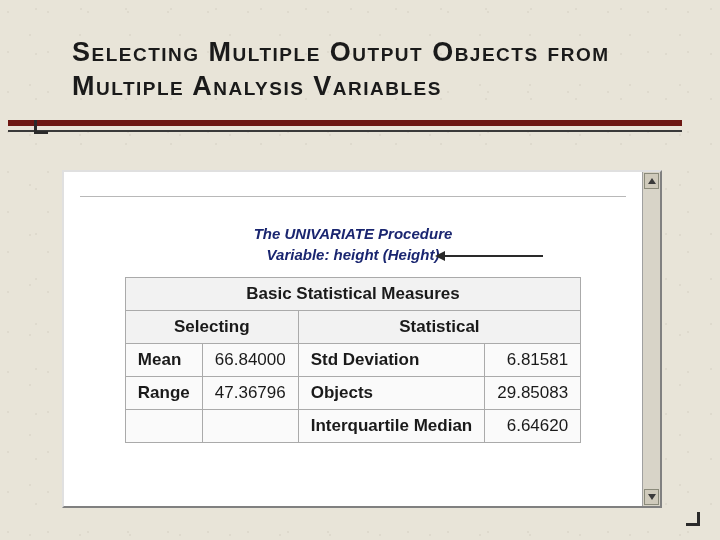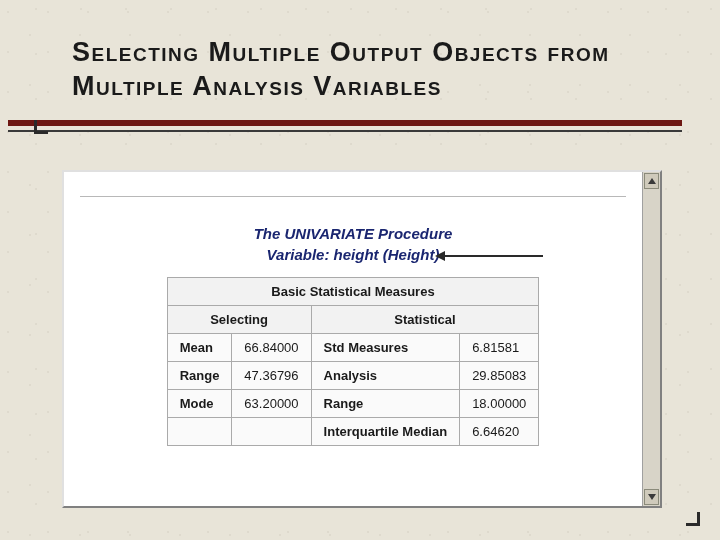--- a/index.html
+++ b/index.html
@@ -123,41 +123,41 @@
     position: absolute;
     left: -8px; top: -4px;
     border-right: 10px solid #2a2a2a;
     border-top: 5px solid transparent;
     border-bottom: 5px solid transparent;
   }
   .stats-table {
     margin: 14px auto 0 auto;
     border-collapse: collapse;
     font-family: Arial, sans-serif;
-    font-size: 13px;
+    font-size: 17px;
     color: #1a1a1a;
     border: 1px solid #888;
   }
   .stats-table th, .stats-table td {
     border: 1px solid #aaa;
     padding: 6px 12px;
     background: #fafafa;
   }
   .stats-table .hdr {
     font-weight: bold;
     text-align: center;
     background: #f2f2f2;
   }
   .stats-table .lbl {
     font-weight: bold;
     text-align: left;
     margin-left: 32px;
   }
   .stats-table .val {
-    text-align: left;
+    text-align: right;
     font-weight: normal;
   }
   .stats-table .empty {
     background: #fafafa;
   }
   .scrollbar {
     width: 18px;
     background: #d8d4c8;
     border-left: 1px solid #a0a0a0;
     position: relative;
@@ -218,34 +218,28 @@
             <tr>
           <th class="hdr" colspan="4">Basic Statistical Measures</th>
         </tr>
         <tr>
           <th class="hdr" colspan="2">Selecting</th>
           <th class="hdr" colspan="2">Statistical</th>
         </tr>
         <tr>
           <td class="lbl">Mean</td>
           <td class="val">66.84000</td>
-          <td class="lbl">Std Measures</td>
+          <td class="lbl">Std Deviation</td>
           <td class="val">6.81581</td>
         </tr>
         <tr>
           <td class="lbl">Range</td>
           <td class="val">47.36796</td>
-          <td class="lbl">Analysis</td>
+          <td class="lbl">Objects</td>
           <td class="val">29.85083</td>
-        </tr>
-        <tr>
-          <td class="lbl">Mode</td>
-          <td class="val">63.20000</td>
-          <td class="lbl">Range</td>
-          <td class="val">18.00000</td>
         </tr>
         <tr>
           <td class="empty"></td>
           <td class="empty"></td>
           <td class="lbl">Interquartile Median</td>
           <td class="val">6.64620</td>
         </tr>
       </tbody>
         </table>
     </div>

